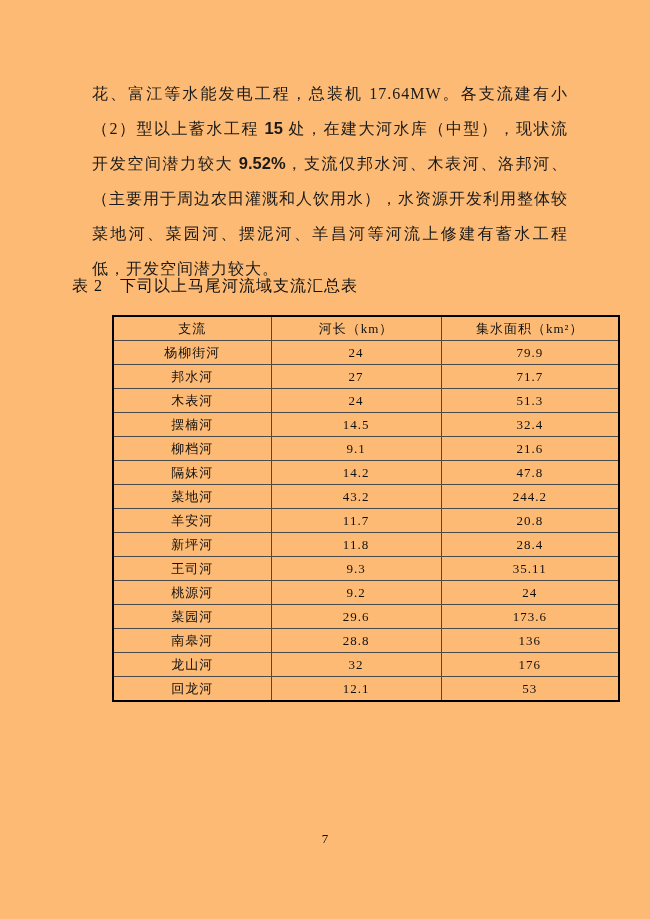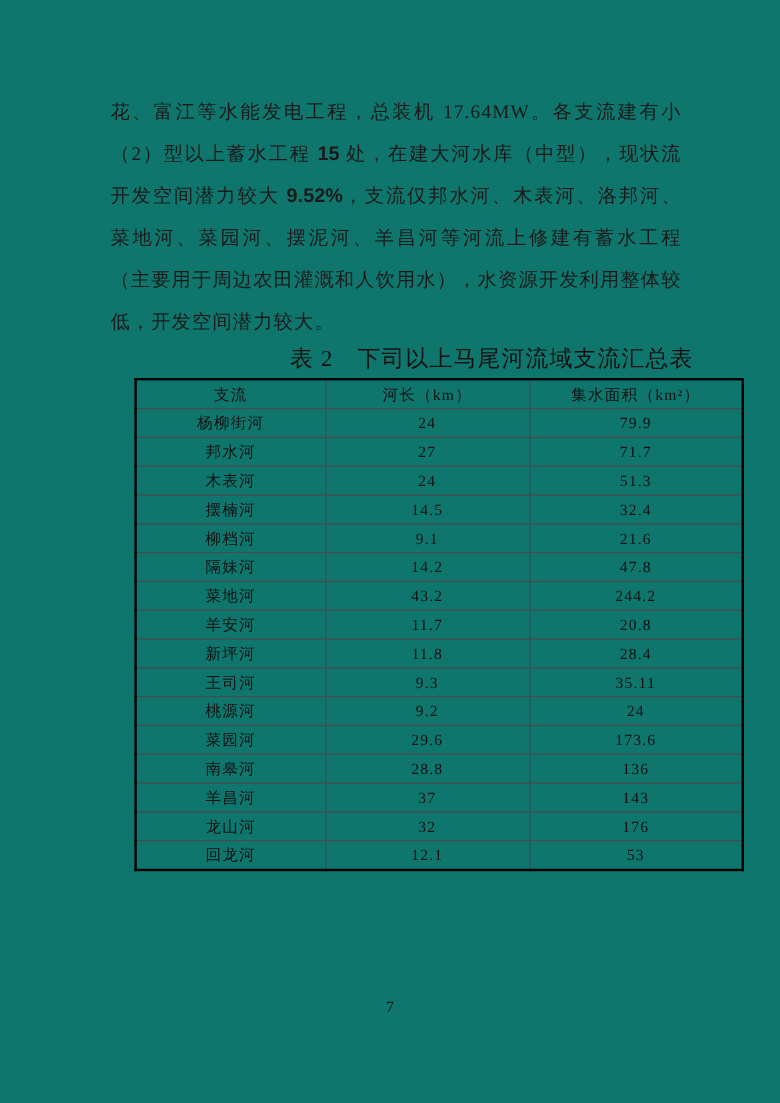--- a/index.html
+++ b/index.html
@@ -4,21 +4,21 @@
 <style>
   html, body {
     margin: 0;
     padding: 0;
     background: #ffffff;
   }
   .page {
     position: relative;
     width: 650px;
     height: 919px;
-    background: #0f766e;
+    background: #fdba74;
     font-family: "Liberation Serif", "DejaVu Serif", serif;
     color: #1a1a1a;
     overflow: hidden;
   }
   .para {
     position: absolute;
     left: 92px;
     top: 76px;
     width: 476px;
     font-size: 16px;
@@ -35,24 +35,24 @@
   }
   .num-bold {
     font-family: "Liberation Sans", "DejaVu Sans", sans-serif;
     font-weight: 700;
     font-size: 16.5px;
     letter-spacing: 0;
   }
   .tcaption {
     position: absolute;
     left: 72px;
-    top: 286px;
+    top: 276px;
     width: 506px;
-    text-align: right;
-    font-size: 19px;
+    text-align: left;
+    font-size: 16px;
     letter-spacing: 1px;
     color: #111;
   }
   table.river-table {
     position: absolute;
     left: 72px;
     top: 315px;
     width: 506px;
     border-collapse: collapse;
     table-layout: fixed;
@@ -83,22 +83,22 @@
 </style>
 </head>
 <body>
 
 <div class="page">
 
   <div class="para">
       <div class="pline"><span>花、富江等水能发电工程，总装机 17.64MW。各支流建有小</span></div>
       <div class="pline"><span>（2）型以上蓄水工程 </span><span class="num-bold">15</span><span> 处，在建大河水库（中型），现状流</span></div>
       <div class="pline"><span>开发空间潜力较大 </span><span class="num-bold">9.52%</span><span>，支流仅邦水河、木表河、洛邦河、</span></div>
+      <div class="pline"><span>（主要用于周边农田灌溉和人饮用水），水资源开发利用整体较</span></div>
       <div class="pline"><span>菜地河、菜园河、摆泥河、羊昌河等河流上修建有蓄水工程</span></div>
-      <div class="pline"><span>（主要用于周边农田灌溉和人饮用水），水资源开发利用整体较</span></div>
       <div class="pline last"><span>低，开发空间潜力较大。</span></div>
     </div>
 
   <div class="tcaption">表 2　下司以上马尾河流域支流汇总表</div>
 
   <table class="river-table">
     <colgroup>
       <col style="width:158px">
       <col style="width:170px">
       <col style="width:178px">
@@ -170,25 +170,20 @@
           <td>菜园河</td>
           <td>29.6</td>
           <td>173.6</td>
         </tr>
         <tr>
           <td>南皋河</td>
           <td>28.8</td>
           <td>136</td>
         </tr>
         <tr>
-          <td>羊昌河</td>
-          <td>37</td>
-          <td>143</td>
-        </tr>
-        <tr>
           <td>龙山河</td>
           <td>32</td>
           <td>176</td>
         </tr>
         <tr>
           <td>回龙河</td>
           <td>12.1</td>
           <td>53</td>
         </tr>
       </tbody>

